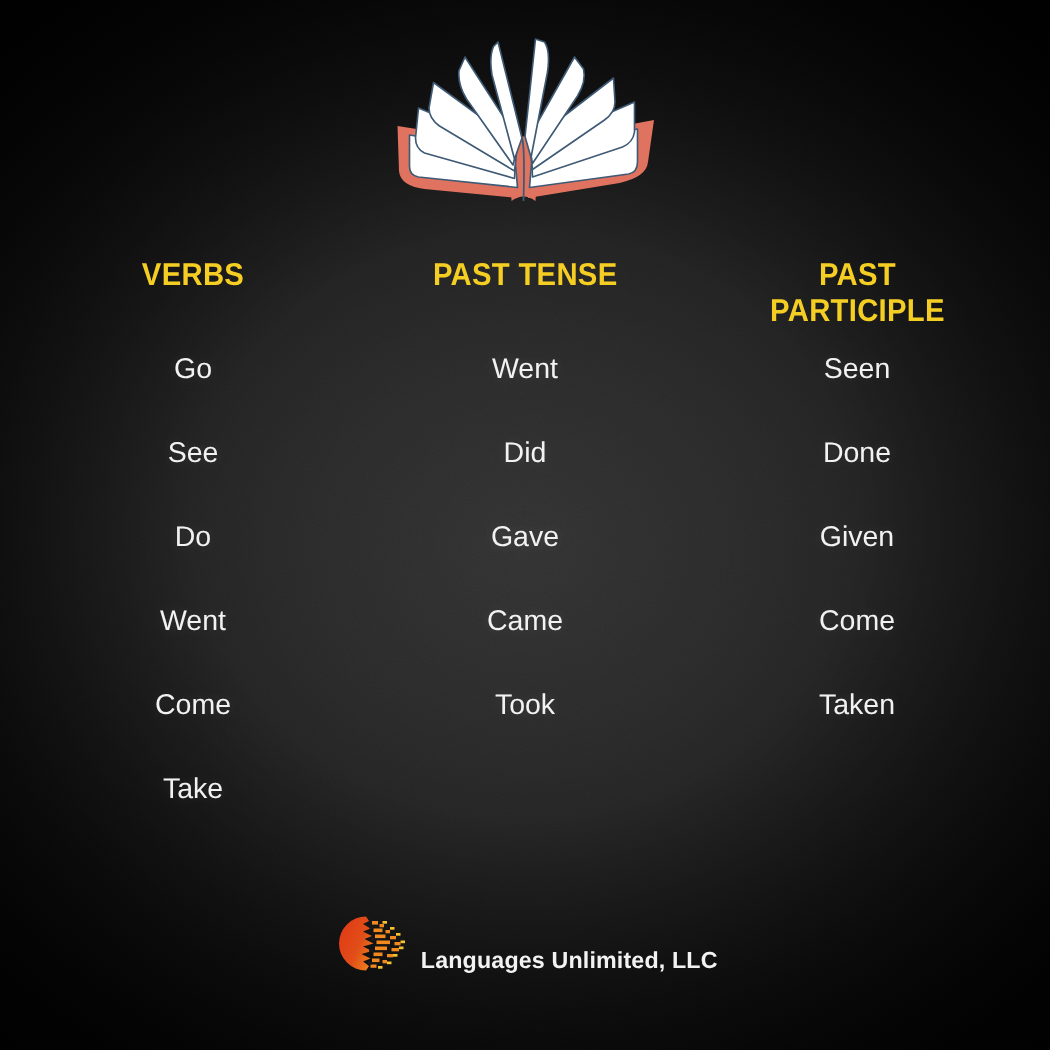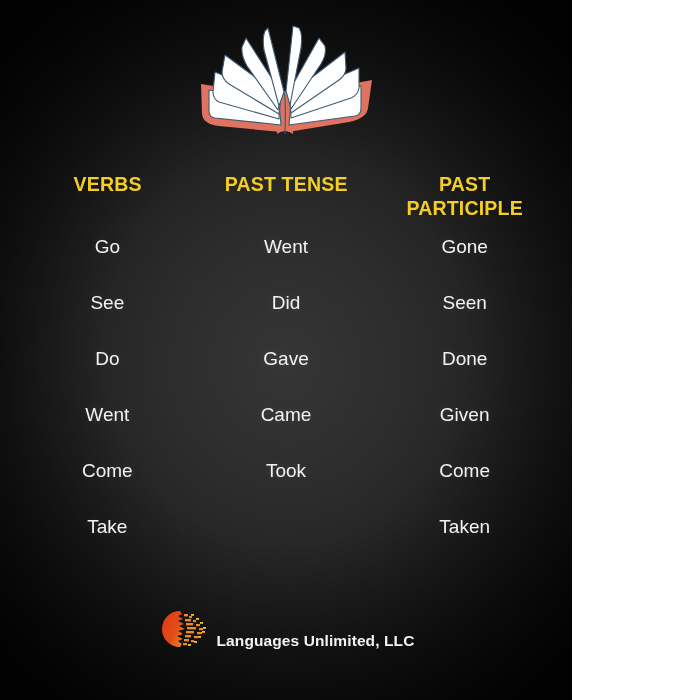--- a/index.html
+++ b/index.html
@@ -6,21 +6,21 @@
   * { margin:0; padding:0; box-sizing:border-box; }
 
   html, body {
     width:700px; height:700px;
     overflow:hidden;
     font-family:"Liberation Sans", sans-serif;
   }
 
   #poster {
     position:relative;
-    width:572px; height:700px;
+    width:700px; height:700px;
     background:
       radial-gradient(ellipse 78% 68% at 50% 52%, #333333 0%, #2a2a2a 28%, #1d1d1d 55%, #101010 78%, #070707 100%),
       #0a0a0a;
     overflow:hidden;
   }
 
   
   #grain {
     position:absolute; inset:0;
     pointer-events:none;
@@ -149,21 +149,20 @@
       <div class="cell" style="color: rgb(242, 242, 242); text-align: center;">Went</div>
       <div class="cell" style="color: rgb(242, 242, 242);">Did</div>
       <div class="cell" style="color: rgb(242, 242, 242);">Gave</div>
       <div class="cell" style="color: rgb(242, 242, 242);">Came</div>
       <div class="cell" style="color: rgb(242, 242, 242);">Took</div>
     </div>
 
     <div class="col">
       <div class="col-head" style="color: rgb(245, 206, 36);">PAST
 PARTICIPLE</div>
-      <div class="cell" style="color: rgb(242, 242, 242);">Gone</div>
       <div class="cell" style="color: rgb(242, 242, 242);">Seen</div>
       <div class="cell" style="color: rgb(242, 242, 242);">Done</div>
       <div class="cell" style="color: rgb(242, 242, 242);">Given</div>
       <div class="cell" style="color: rgb(242, 242, 242);">Come</div>
       <div class="cell" style="color: rgb(242, 242, 242);">Taken</div>
     </div>
   </div>
 
   <div id="footer">
     <svg id="logo-svg" viewBox="0 0 50 42" xmlns="http://www.w3.org/2000/svg">

